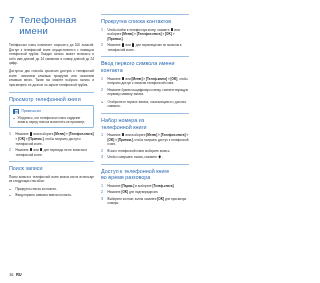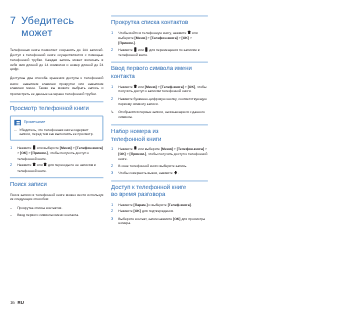--- a/index.html
+++ b/index.html
@@ -190,22 +190,22 @@
 
 <div class="page">
 
   <div class="columns">
 
     <div class="col">
 
       <div class="chapter">
         <span class="chapter-num">7</span>
         <span class="chapter-title">
-          <span>Убедитесь</span><br>
-          <span>может</span>
+          <span>Телефонная</span><br>
+          <span>имени</span>
         </span>
       </div>
 
       <div class="para">Телефонная книга позволяет сохранять до 100 записей. Доступ к телефонной книге осуществляется с помощью телефонной трубки. Каждая запись может включать в себя имя длиной до 14 символов и номер длиной до 24 цифр.</div>
       <div class="para">Доступны два способа хранения доступа к телефонной книге: нажатием клавиши прокрутки или нажатием клавиши меню. Также вы можете выбрать запись и просмотреть ее данные на экране телефонной трубки.</div>
 
       <div class="sec-head">Просмотр телефонной книги</div>
 
       <div class="note">
         <div class="note-head">

